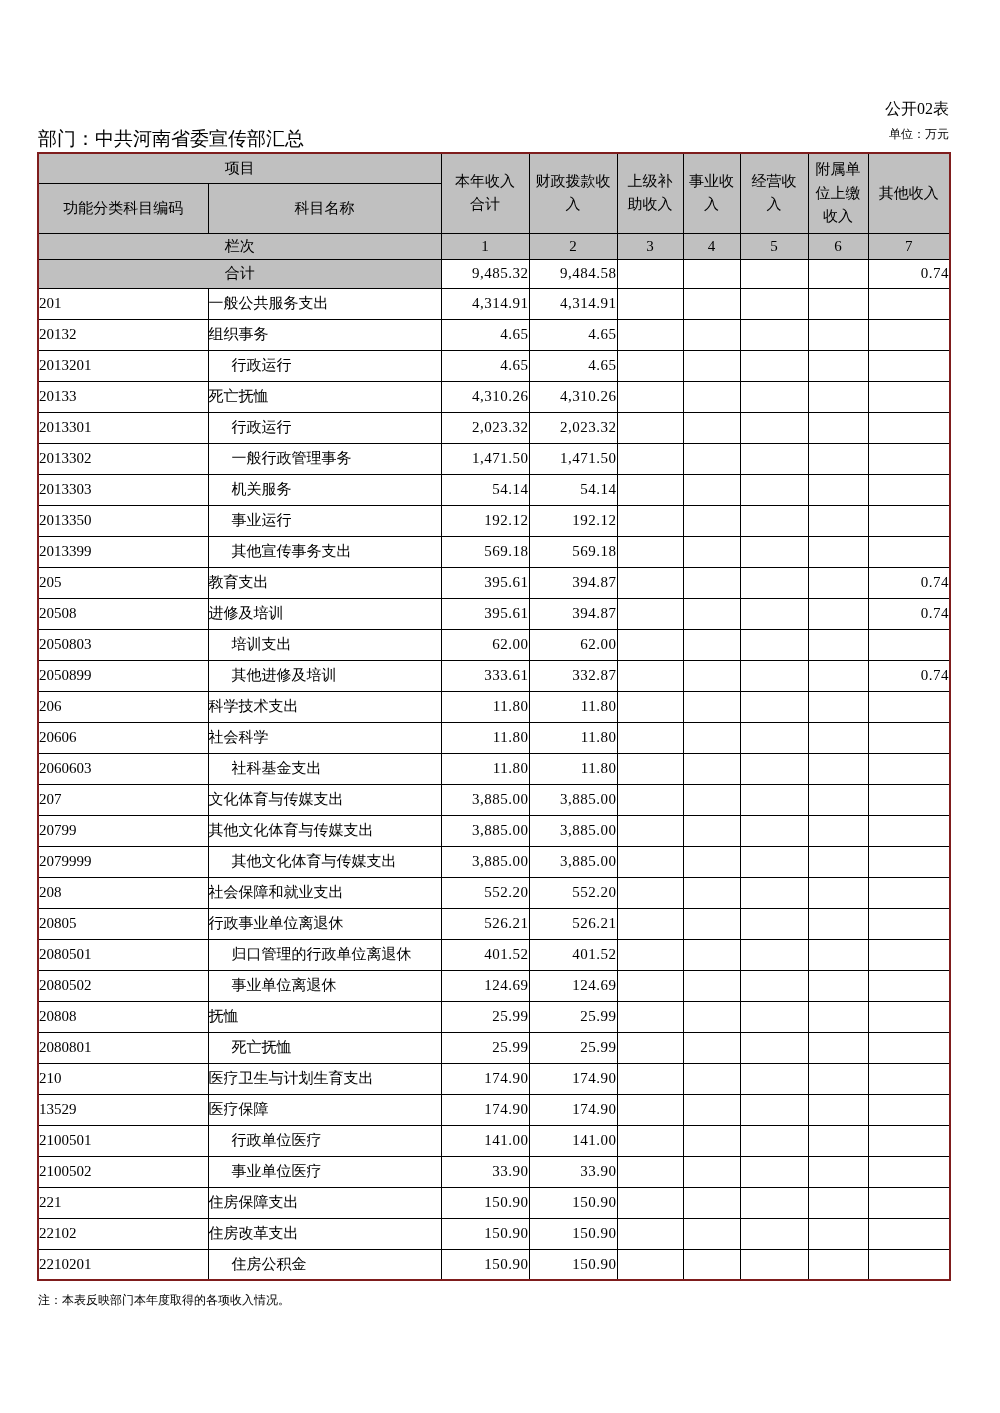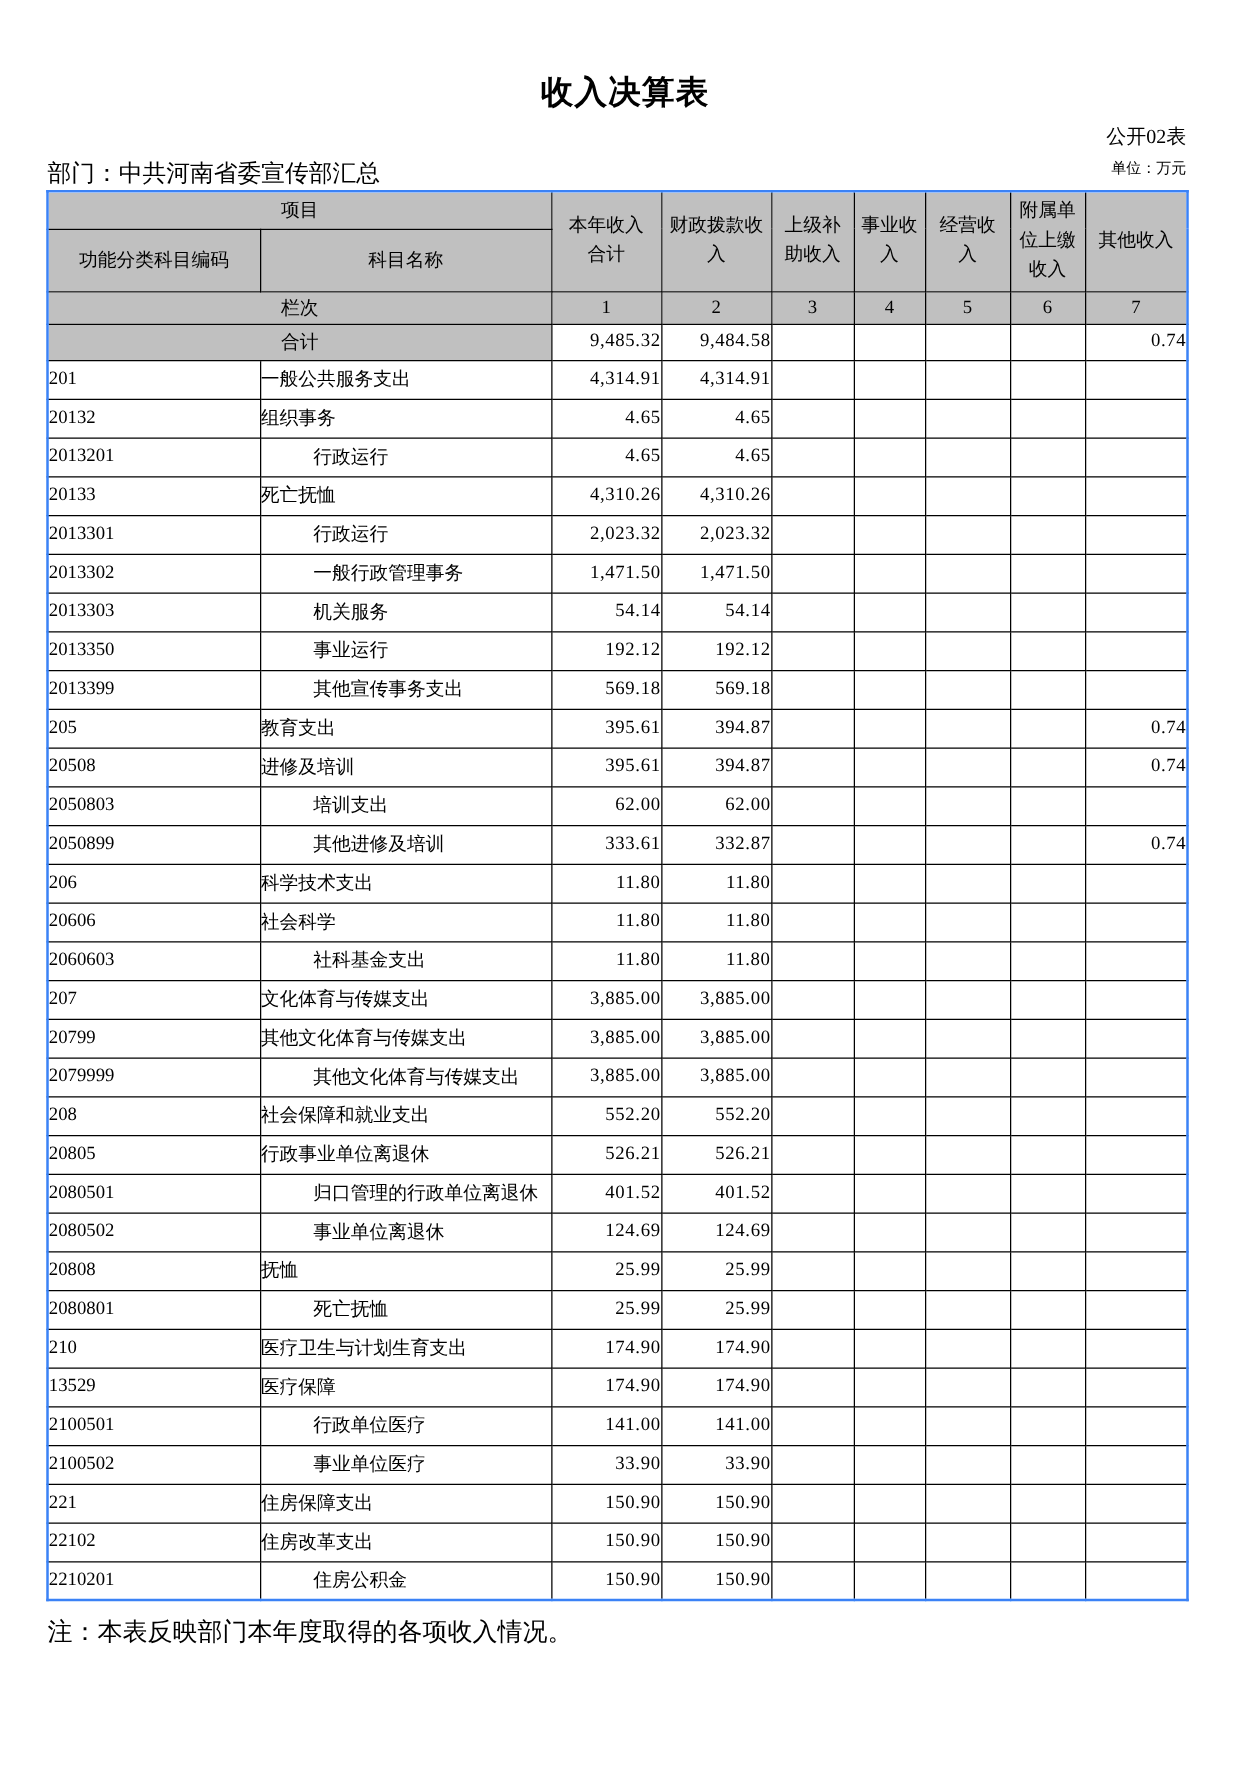--- a/index.html
+++ b/index.html
@@ -44,21 +44,21 @@
     right: 51px;
     font-size: 12px;
   }
   table.income-table {
     position: absolute;
     left: 37px;
     top: 152px;
     width: 912px;
     border-collapse: collapse;
     table-layout: fixed;
-    border: 2px solid #3b82f6;
+    border: 2px solid #7f1d1d;
   }
   .income-table th, .income-table td {
     border: 1px solid #000000;
     font-weight: normal;
     font-size: 15px;
     padding: 0;
     overflow: hidden;
     vertical-align: middle;
   }
   tr.hr1 { height: 30px; }
@@ -74,39 +74,38 @@
   }
   .center { text-align: center; }
   .code-cell {
     text-align: left;
     padding-left: 3px;
   }
   .name-cell {
     text-align: left;
     padding-left: 4px;
   }
-  .name-cell.indent { padding-left: 42px; }
+  .name-cell.indent { padding-left: 23px; }
   .num-cell {
     text-align: right;
     padding-right: 5px;
     letter-spacing: 0.5px;
   }
   .foot-note {
     position: absolute;
     top: 1292px;
     left: 38px;
-    font-size: 20px;
+    font-size: 12px;
   }
 </style>
 </head>
 <body>
 
 <div class="page">
 
-  <div class="doc-title">收入决算表</div>
 
   <div class="form-code">公开02表</div>
 
   <div class="dept-line">部门：中共河南省委宣传部汇总</div>
   <div class="unit-line">单位：万元</div>
 
   <table class="income-table">
     <colgroup>
       <col style="width:170px">
       <col style="width:233px">

